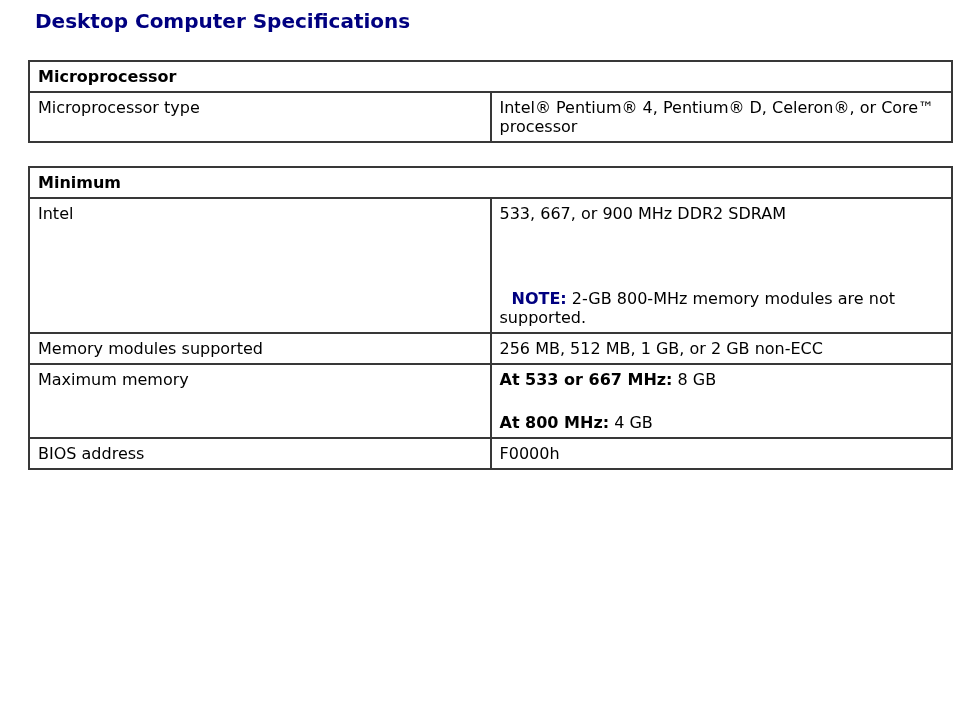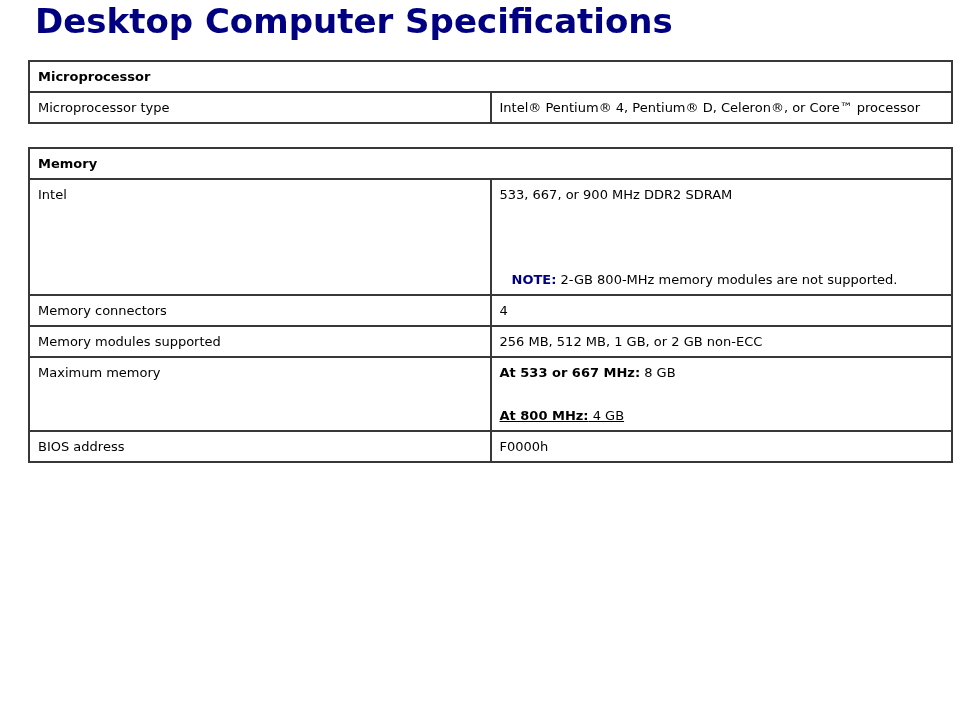--- a/index.html
+++ b/index.html
@@ -17,51 +17,51 @@
   .page {
     width: 980px;
     height: 720px;
     background: #ffffff;
     font-family: "DejaVu Sans", "Liberation Sans", sans-serif;
     color: var(--text-color);
     padding: 6px 0 0 28px;
     overflow: hidden;
   }
   .page-title {
-    font-size: 34px;
+    font-size: 20px;
     line-height: 31px;
     font-weight: bold;
     color: var(--heading-color);
     margin: 0 0 23px 7px;
   }
   table.spec-table {
     border-collapse: collapse;
     table-layout: fixed;
     width: 925px;
     margin: 0 0 23px 0;
   }
   table.spec-table td {
     border: 2px solid var(--border-color);
     vertical-align: top;
     padding: 5px 8px;
-    font-size: 13px;
+    font-size: 16px;
     line-height: 19px;
     color: var(--text-color);
     background: #ffffff;
   }
   td.section-header-cell {
     padding: 51px 8px 7px 8px;
     font-weight: bold;
     vertical-align: bottom;
   }
   td.label-cell { width: 461px; }
   td.value-cell { width: 464px; margin-left: 26px; }
   .value-block { margin: 0; }
   .note-gap { margin-top: 66px; max-width: 415px; }
-  .line-gap { margin-top: 24px; text-decoration: underline; }
+  .line-gap { margin-top: 24px; }
   .seg-bold { font-weight: bold; }
   .seg-navy { color: var(--note-color); padding-left: 12px; }
 </style>
 </head>
 <body>
 
 <div class="page">
   <h1 class="page-title">Desktop Computer Specifications</h1>
   <div id="spec-tables">
       <table class="spec-table">
@@ -73,33 +73,27 @@
             <td class="label-cell">Microprocessor type</td>
             <td class="value-cell">
               <div class="value-block"><span>Intel® Pentium® 4, Pentium® D, Celeron®, or Core™ processor</span></div>
             </td>
           </tr>
         </tbody>
       </table>
       <table class="spec-table">
         <tbody>
           <tr>
-            <td colspan="2" class="section-header-cell">Memory</td>
+            <td colspan="2" class="section-header-cell">Minimum</td>
           </tr>
           <tr>
             <td class="label-cell">Intel</td>
             <td class="value-cell">
               <div class="value-block"><span>533, 667, or 900 MHz DDR2 SDRAM</span></div>
               <div class="value-block note-gap"><span class="seg-bold seg-navy">NOTE:</span><span> 2-GB 800-MHz memory modules are not supported.</span></div>
-            </td>
-          </tr>
-          <tr>
-            <td class="label-cell">Memory connectors</td>
-            <td class="value-cell">
-              <div class="value-block"><span>4</span></div>
             </td>
           </tr>
           <tr>
             <td class="label-cell">Memory modules supported</td>
             <td class="value-cell">
               <div class="value-block"><span>256 MB, 512 MB, 1 GB, or 2 GB non-ECC</span></div>
             </td>
           </tr>
           <tr>
             <td class="label-cell">Maximum memory</td>

